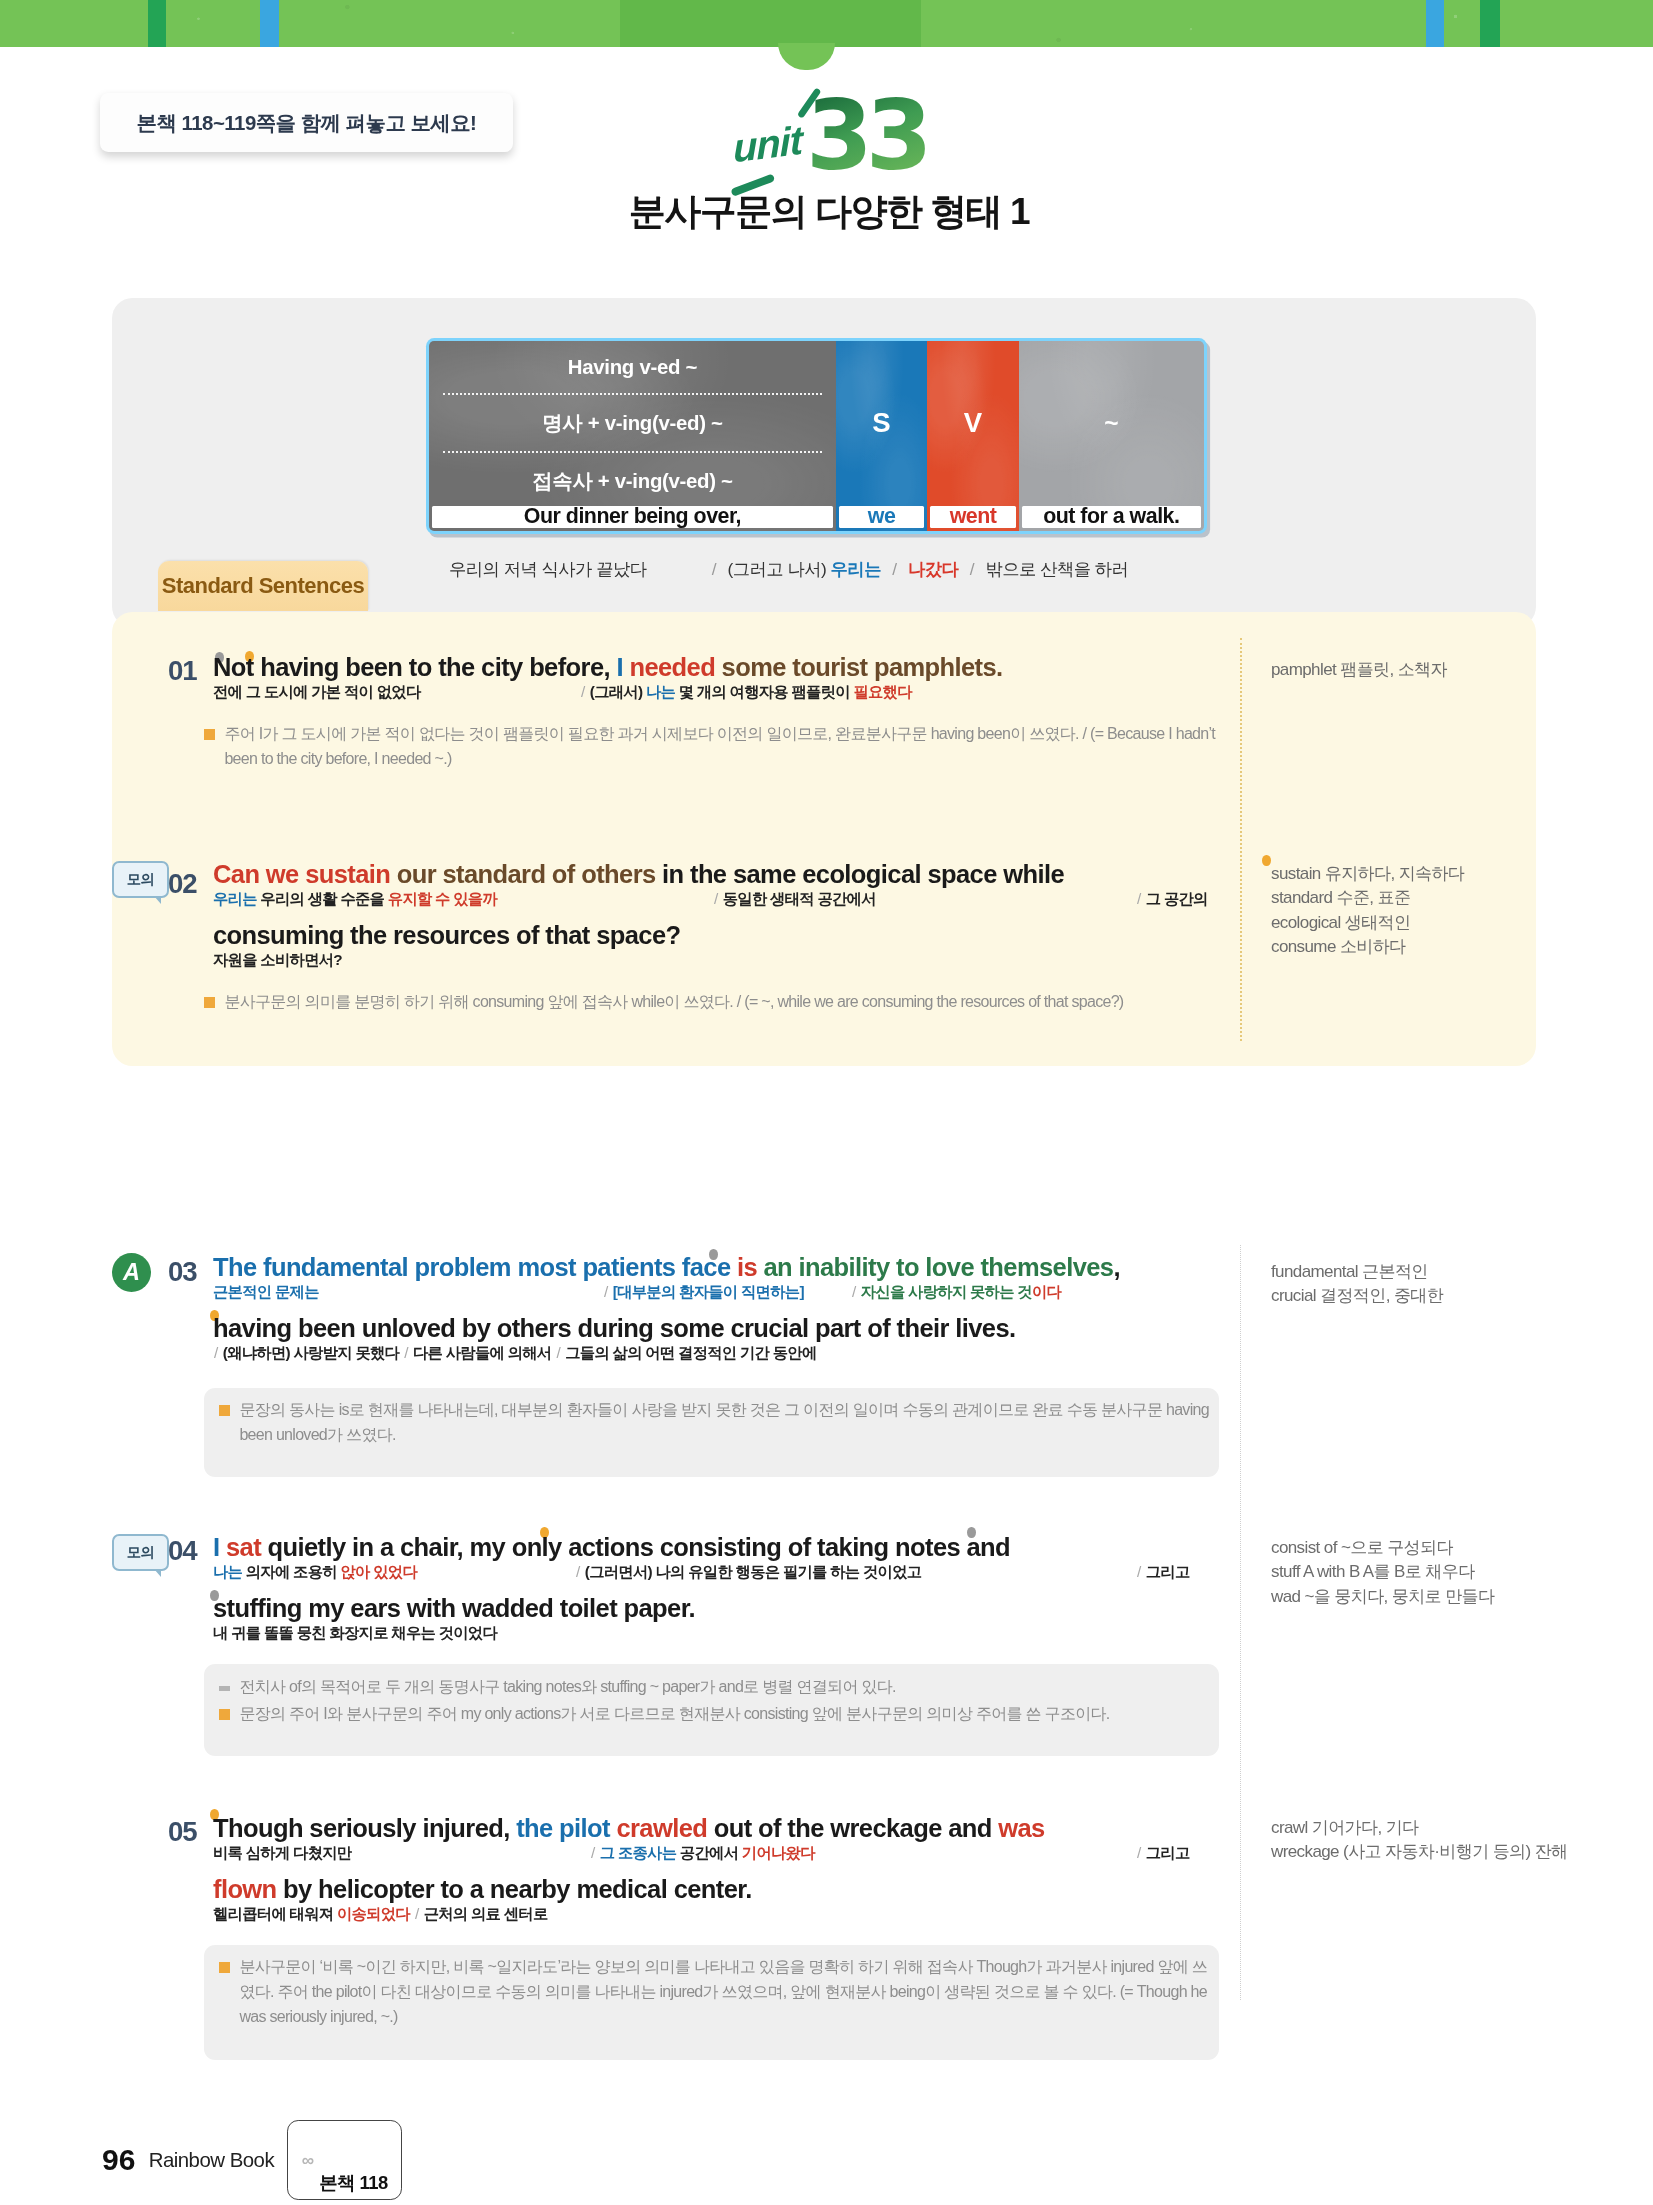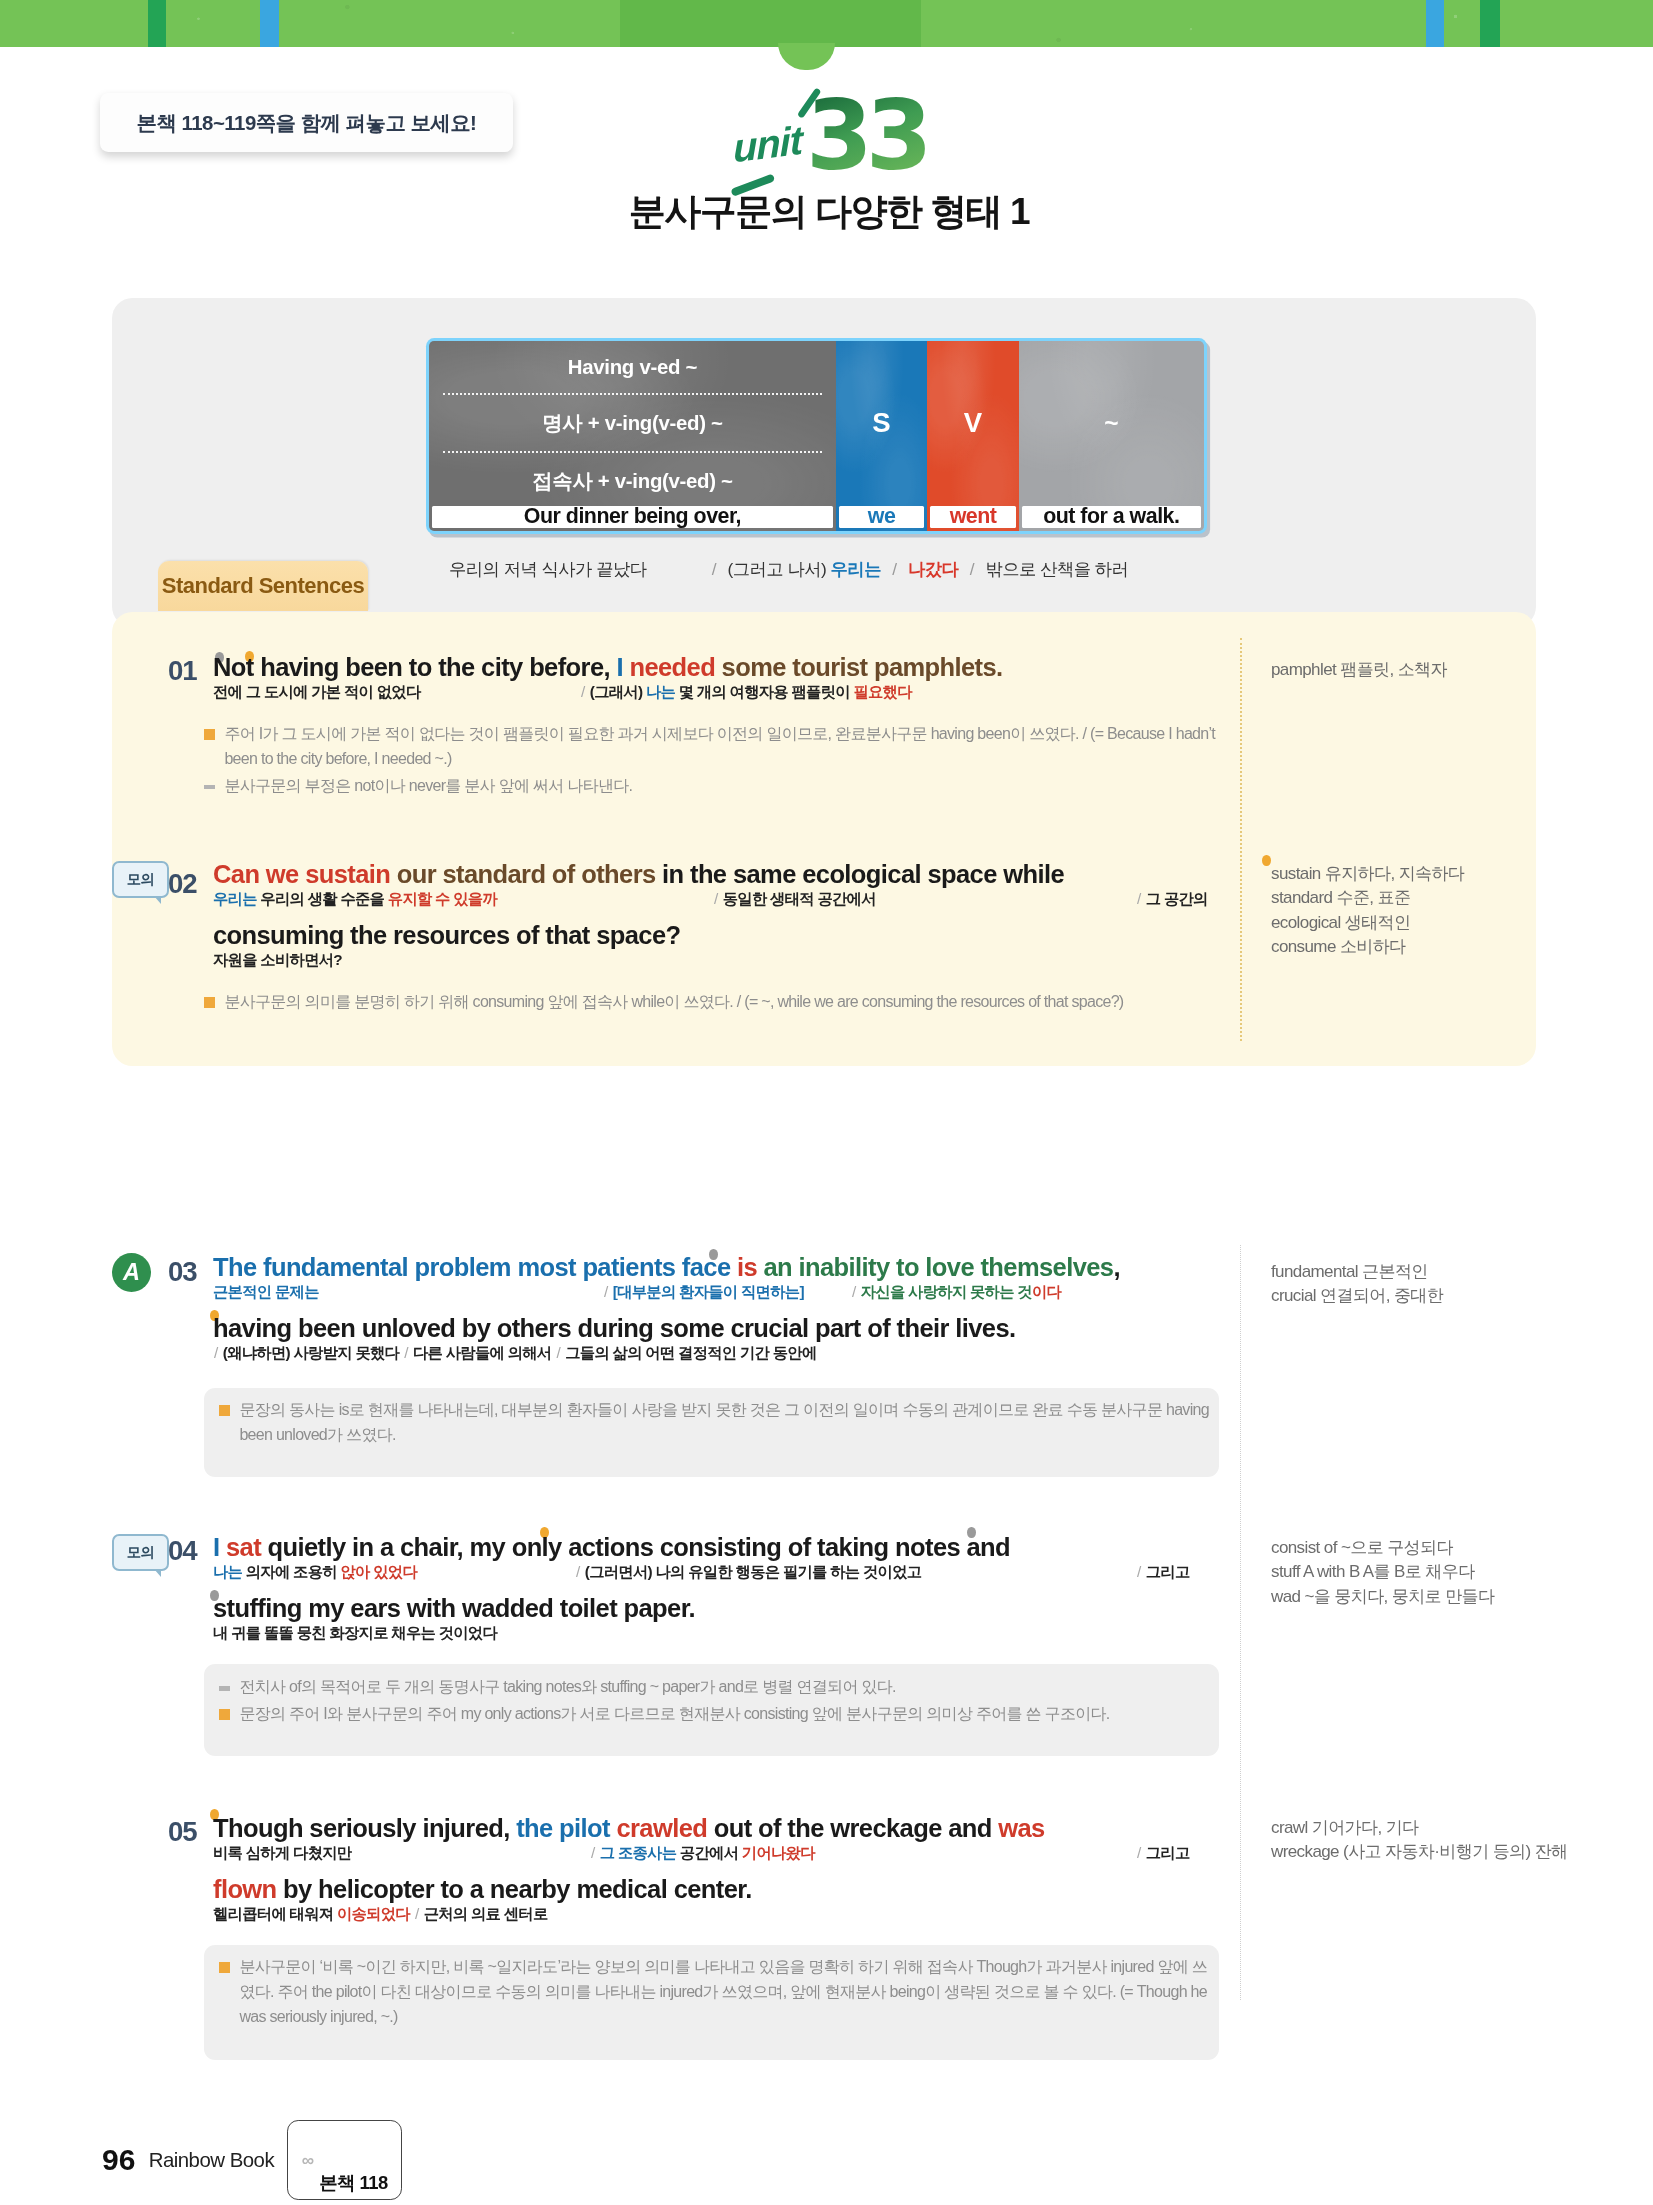--- a/index.html
+++ b/index.html
@@ -258,24 +258,20 @@
   <div class="eng" style="position:absolute;left:45px;top:0;white-space:nowrap;"><span>Not having been to the city before,</span><span class="blue"> I</span><span class="red"> needed</span><span class="brown"> some tourist pamphlets.</span></div>
   <div class="kor" style="position:absolute;left:45px;top:30px;"><span>전에 그 도시에 가본 적이 없었다</span></div>
   <div class="kor" style="position:absolute;left:408px;top:30px;"><span class="sep">/</span><span>(그래서)</span><span class="blue"> 나는</span><span> 몇 개의 여행자용 팸플릿이</span><span class="red"> 필요했다</span></div>
 </div>
 
 <div class="expl" style="left:204px;top:722px;width:1015px;">
     <div class="row">
       <span class="bul orange"></span>
       <span class="txt">주어 I가 그 도시에 가본 적이 없다는 것이 팸플릿이 필요한 과거 시제보다 이전의 일이므로, 완료분사구문 having been이 쓰였다. / (= Because I hadn’t been to the city before, I needed ~.)</span>
     </div>
-    <div class="row">
-      <span class="bul gray"></span>
-      <span class="txt">분사구문의 부정은 not이나 never를 분사 앞에 써서 나타낸다.</span>
-    </div>
   </div>
 
 <div class="vocab" style="left:1271px;top:658px;width:316px;">
     <div>pamphlet  팸플릿, 소책자</div>
   </div>
 
 <div class="sblock" style="left:168px;top:860px;width:1046px;">
   <div class="badge-moui" style="left:-56px;top:1px;">
     <span>모의</span>
   </div>
@@ -323,21 +319,21 @@
 <div class="gray-panel" style="left:204px;top:1388px;width:1015px;height:89px;"></div>
 <div class="expl" style="left:219px;top:1398px;width:990px;">
     <div class="row">
       <span class="bul orange"></span>
       <span class="txt">문장의 동사는 is로 현재를 나타내는데, 대부분의 환자들이 사랑을 받지 못한 것은 그 이전의 일이며 수동의 관계이므로 완료 수동 분사구문 having been unloved가 쓰였다.</span>
     </div>
   </div>
 
 <div class="vocab" style="left:1271px;top:1260px;width:327px;">
     <div>fundamental  근본적인</div>
-    <div>crucial  연결되어, 중대한</div>
+    <div>crucial  결정적인, 중대한</div>
   </div>
 
 <div class="sblock" style="left:168px;top:1533px;width:1046px;">
   <div class="badge-moui" style="left:-56px;top:1px;">
     <span>모의</span>
   </div>
   <div class="snum" style="left:0;top:2px;">04</div>
   <div class="dot orange" style="left:372px;top:-6.1px;"></div>
   <div class="dot gray" style="left:799px;top:-6.1px;"></div>
   <div class="eng" style="position:absolute;left:45px;top:0;white-space:nowrap;"><span class="blue">I</span><span class="red"> sat</span><span> quietly in a chair, my only actions consisting of taking notes and</span></div>

